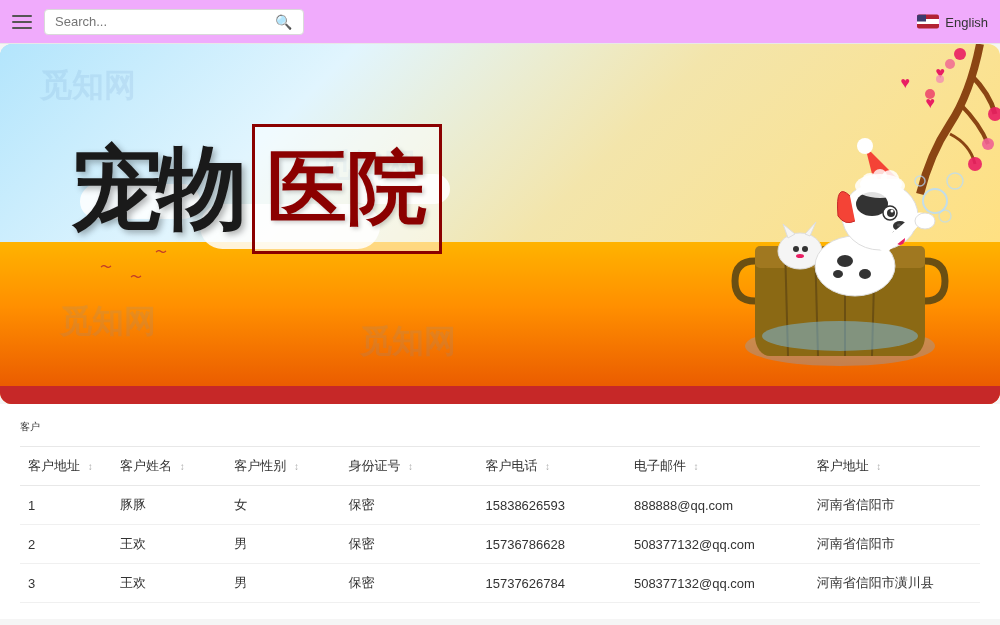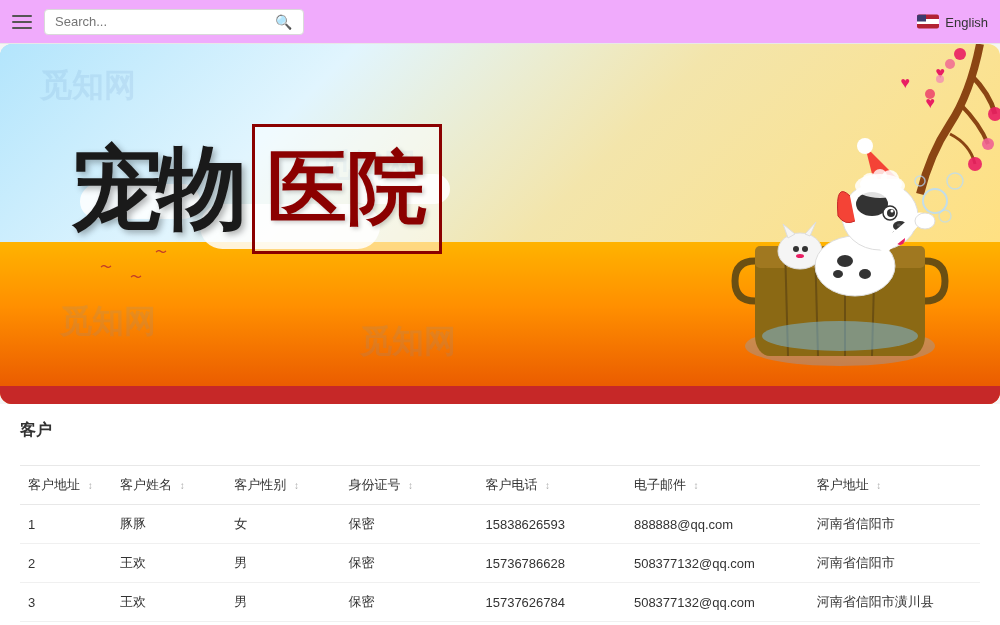--- a/index.html
+++ b/index.html
@@ -189,24 +189,24 @@
     .heart3 { top: 20px; right: 55px; }
 
     
     .content {
       background: #fff;
       padding: 16px 20px;
     }
 
     
     .section-title {
-      font-size: 16px;
-      font-weight: bold;
+      font-size: 10px;
+      font-weight: normal;
       color: #333;
-      margin-bottom: 24px;
+      margin-bottom: 12px;
     }
 
     
     .data-table {
       width: 100%;
       border-collapse: collapse;
       font-size: 13px;
     }
     .data-table thead tr {
       border-top: 1px solid #e8e8e8;

